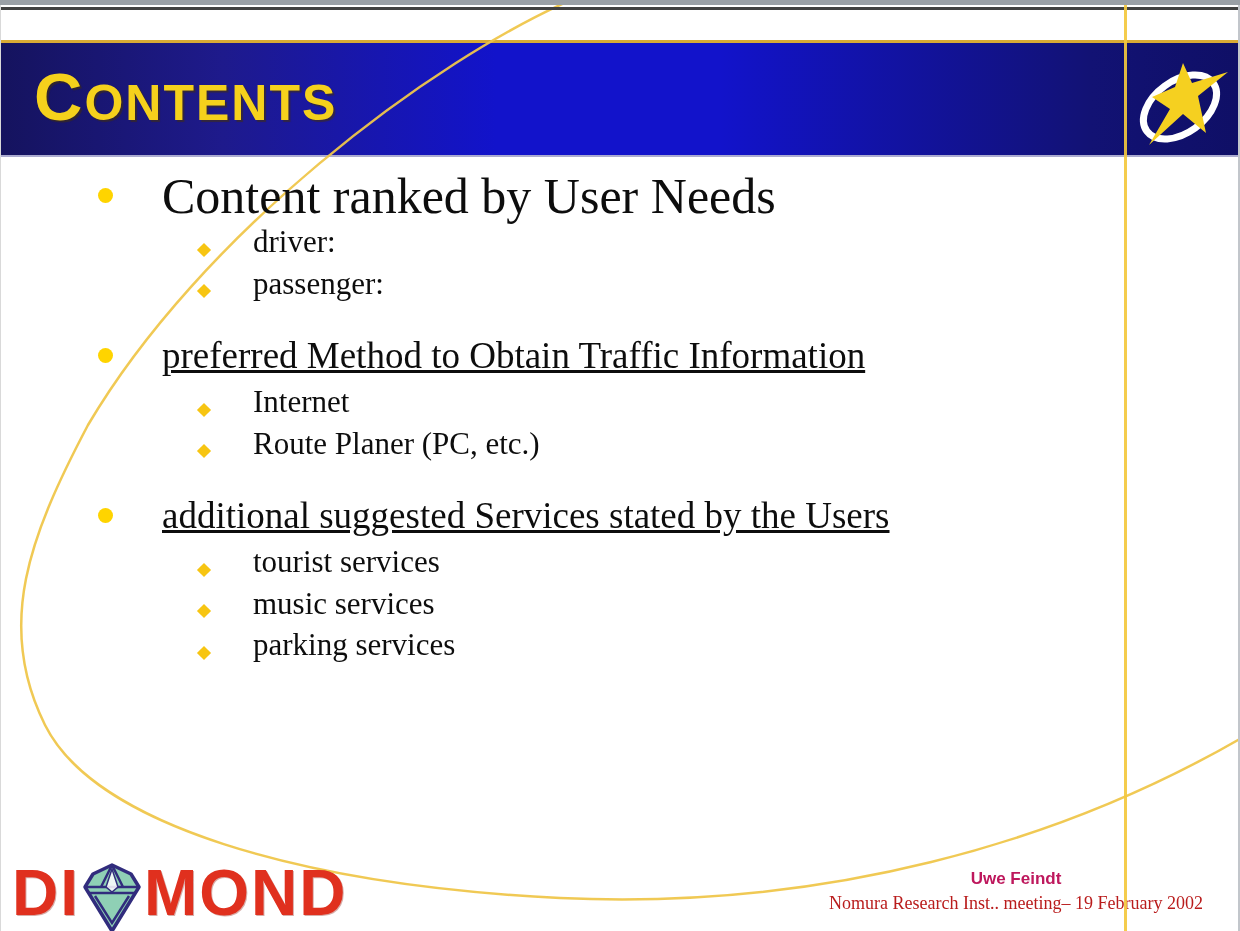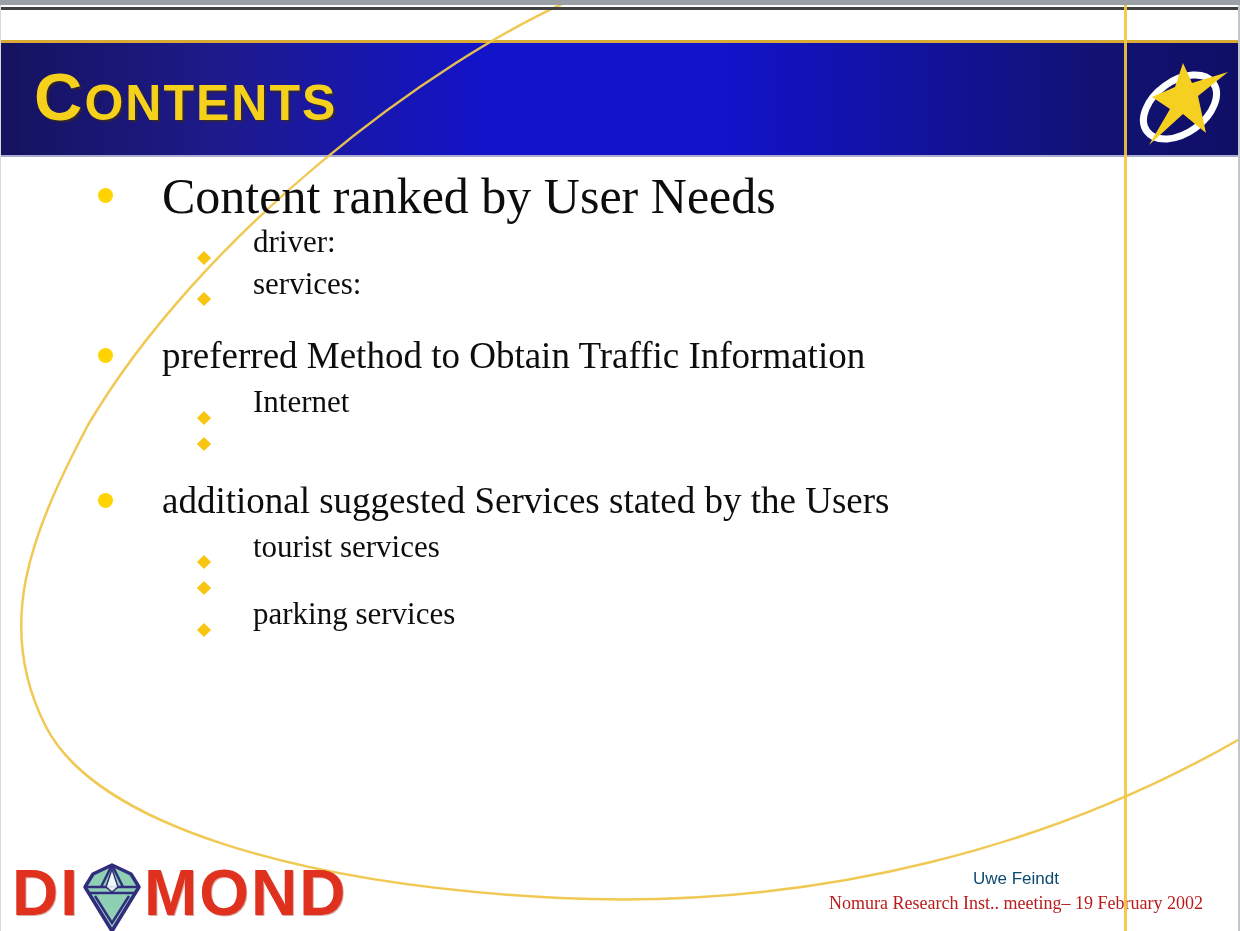--- a/index.html
+++ b/index.html
@@ -34,43 +34,43 @@
   .arc-svg {position:absolute; left:0; top:0; width:1240px; height:931px; z-index:2; pointer-events:none;}
   .vline {position:absolute; left:1124px; top:0; width:3px; height:931px; background:#F3C83E; opacity:.92; z-index:5;}
 
   
   .content {position:absolute; top:152px; left:0; width:1170px; z-index:2; color:#0D0D0D;}
   .section {margin-top:27px;}
   .section:first-child {margin-top:14px;}
   .sec-title-row {display:flex; align-items:flex-start; padding-left:98px;}
   .bullet-circle {flex:0 0 15px; width:15px; height:15px; border-radius:50%; background:#FFD400; margin-top:17px;}
   .sec-title {margin-left:49px; font-size:50px; line-height:50px; white-space:nowrap;}
-  .section.small .sec-title {font-size:37px;}
-  .group-row {display:flex; align-items:flex-end; padding-left:199px; font-size:31px; line-height:41.5px;}
+  .section.small .sec-title {font-size:37px;text-decoration:underline;}
+  .group-row {display:flex; align-items:center; padding-left:199px; font-size:31px; line-height:41.5px;}
   .bullet-diamond {flex:0 0 10px; width:10px; height:10px; background:#F7C512; transform:rotate(45deg); margin-top:16px;}
   .group-label {margin-left:44px; white-space:nowrap;}
   .group-row.has-lines .group-label {flex:0 0 166px; width:166px;}
   .group-lines .line {white-space:nowrap;}
 
   
   .brand {
     position:absolute; left:12px; top:856px; z-index:3;
     display:flex; align-items:flex-start;
     font-family:"Liberation Sans", sans-serif; font-weight:bold;
     color:#E0301E; letter-spacing:2px;
   }
   .brand .txt {font-size:64px; line-height:64px; text-shadow:1px 1px 0 rgba(140,20,10,0.35);}
   .brand svg {margin:0 2px -8px 2px;}
 
   
   .footer {
     position:absolute; left:816px; top:864px; width:400px; text-align:center; z-index:2;
     font-family:"Liberation Sans", sans-serif; color:#B2B6BE;
   }
-  .footer .author {font-weight:normal; font-size:17px; color:#0c4a6e;}
+  .footer .author {font-weight:bold; font-size:17px; color:#be185d;}
   .footer .meeting {font-size:18px; margin-top:4px; color:#b91c1c; white-space:nowrap;font-family:Liberation Serif, serif;}
 </style>
 </head>
 <body>
 
 <div class="slide">
 
   <div class="top-rule"></div>
 
   <div class="header">
@@ -94,47 +94,49 @@
         <div class="sec-title-row">
           <span class="bullet-circle"></span>
           <span class="sec-title">Content ranked by User Needs</span>
         </div>
         <div class="group-row has-lines">
           <span class="bullet-diamond"></span>
           <span class="group-label">driver:</span>
         </div>
         <div class="group-row has-lines">
           <span class="bullet-diamond"></span>
-          <span class="group-label">services:</span>
+          <span class="group-label">passenger:</span>
         </div>
       </div>
       <div class="section small">
         <div class="sec-title-row">
           <span class="bullet-circle"></span>
           <span class="sec-title">preferred Method to Obtain Traffic Information</span>
         </div>
         <div class="group-row">
           <span class="bullet-diamond"></span>
           <span class="group-label">Internet</span>
         </div>
         <div class="group-row">
           <span class="bullet-diamond"></span>
+          <span class="group-label">Route Planer (PC, etc.)</span>
         </div>
       </div>
       <div class="section small">
         <div class="sec-title-row">
           <span class="bullet-circle"></span>
           <span class="sec-title">additional suggested Services stated by the Users</span>
         </div>
         <div class="group-row">
           <span class="bullet-diamond"></span>
           <span class="group-label">tourist services</span>
         </div>
         <div class="group-row">
           <span class="bullet-diamond"></span>
+          <span class="group-label">music services</span>
         </div>
         <div class="group-row">
           <span class="bullet-diamond"></span>
           <span class="group-label">parking services</span>
         </div>
       </div>
     </div>
 
   <div class="brand">
     <span class="txt">DI</span>

